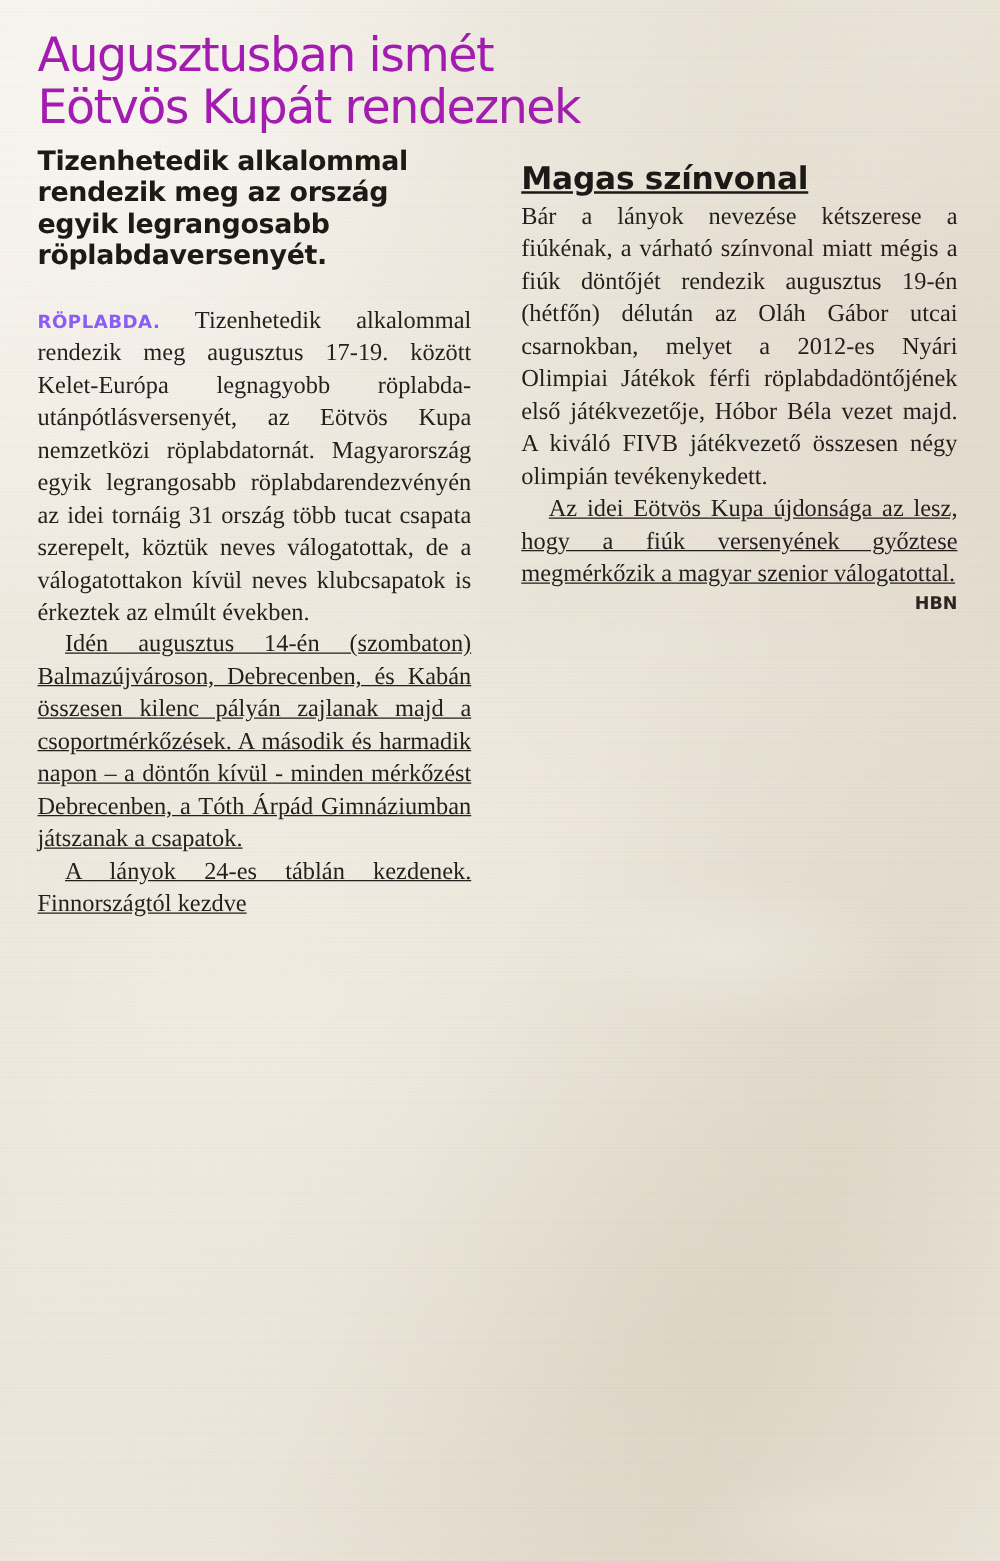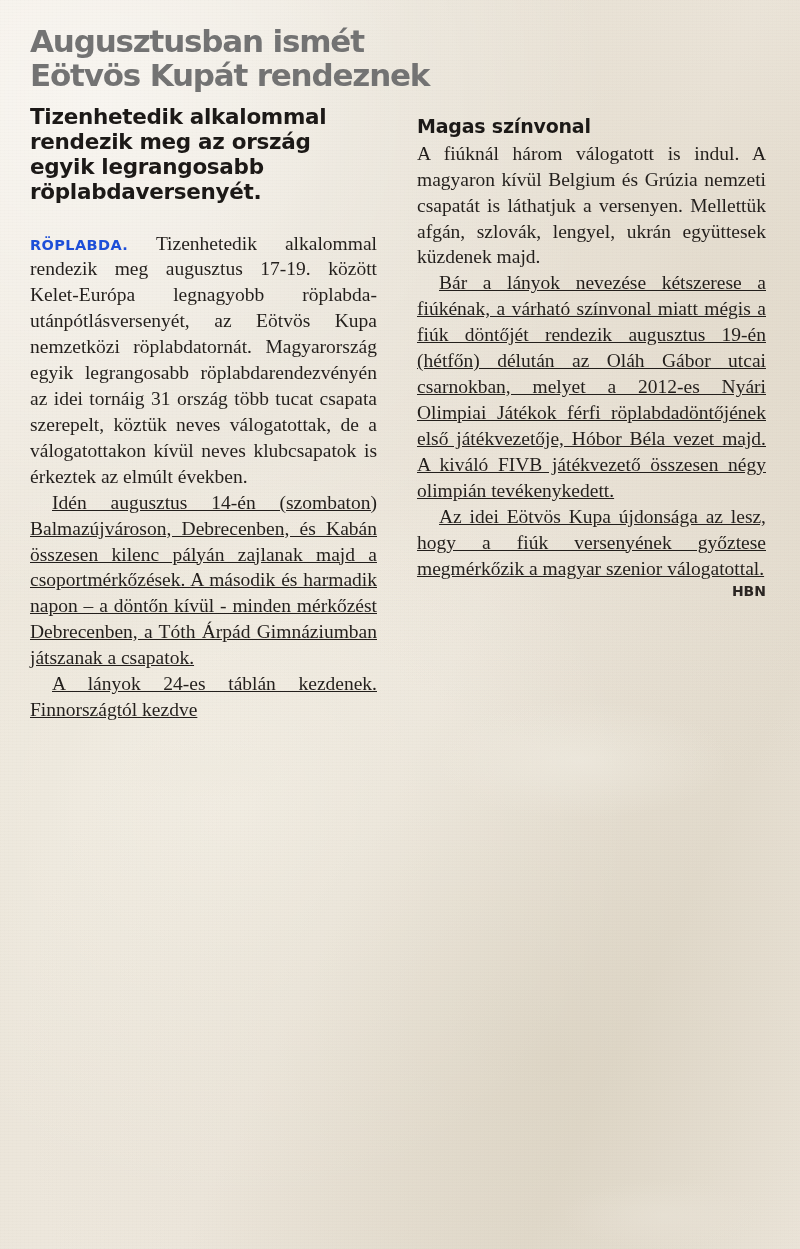--- a/index.html
+++ b/index.html
@@ -38,25 +38,25 @@
   .page {
     position: relative;
     width: 800px;
     height: 1249px;
     box-sizing: border-box;
     padding: 26px 34px 10px 30px;
   }
   
   .headline {
     font-family: "DejaVu Sans", sans-serif;
-    font-weight: bold;
-    font-size: 31px;
+    font-weight: normal;
+    font-size: 38px;
     line-height: 0.98;
     letter-spacing: -1.2px;
-    color: #737373;
+    color: #a21caf;
     margin: 0 0 10px 0;
   }
   .headline .l1, .headline .l2 { display: block; }
   .headline .l2 { margin-top: 4px; }
 
   
   .columns {
     display: flex;
     gap: 40px;
     margin-top: 12px;
@@ -85,30 +85,31 @@
     color: #231f1c;
     hyphens: auto;
   }
   p.body + p.body { text-indent: 22px; text-decoration: underline; }
 
   .kicker {
     font-family: "DejaVu Sans", sans-serif;
     font-weight: bold;
     font-size: 14.5px;
     letter-spacing: 0.4px;
-    color: #1d4ed8;
+    color: #8b5cf6;
   }
 
   .sub-head {
     font-family: "DejaVu Sans", sans-serif;
     font-weight: bold;
-    font-size: 19px;
+    font-size: 25px;
     letter-spacing: -0.2px;
     color: #1c1917;
     margin: 0 0 4px 0;
+    text-decoration: underline;
   }
 
   .gap-26 { height: 26px; }
   .gap-10 { height: 12px; }
 
   .byline {
     font-family: "DejaVu Sans", sans-serif;
     font-weight: bold;
     font-size: 14px;
     text-align: right;
@@ -151,21 +152,20 @@
 
       <p class="body">A lányok 24-es táblán kezdenek. Finnországtól kezdve</p>
     </div>
 
     <div class="col col-right">
 
       <div class="gap-10"></div>
 
       <h2 class="sub-head">Magas színvonal</h2>
 
-      <p class="body">A fiúknál három válogatott is indul. A magyaron kívül Belgium és Grúzia nemzeti csapatát is láthatjuk a versenyen. Mellettük afgán, szlovák, lengyel, ukrán együttesek küzdenek majd.</p>
 
       <p class="body">Bár a lányok nevezése kétszerese a fiúkénak, a várható színvonal miatt mégis a fiúk döntőjét rendezik augusztus 19-én (hétfőn) délután az Oláh Gábor utcai csarnokban, melyet a 2012-es Nyári Olimpiai Játékok férfi röplabdadöntőjének első játékvezetője, Hóbor Béla vezet majd. A kiváló FIVB játékvezető összesen négy olimpián tevékenykedett.</p>
 
       <p class="body">Az idei Eötvös Kupa újdonsága az lesz, hogy a fiúk versenyének győztese megmérkőzik a magyar szenior válogatottal.</p>
 
       <div class="byline">HBN</div>
     </div>
 
   </div>
 </div>

